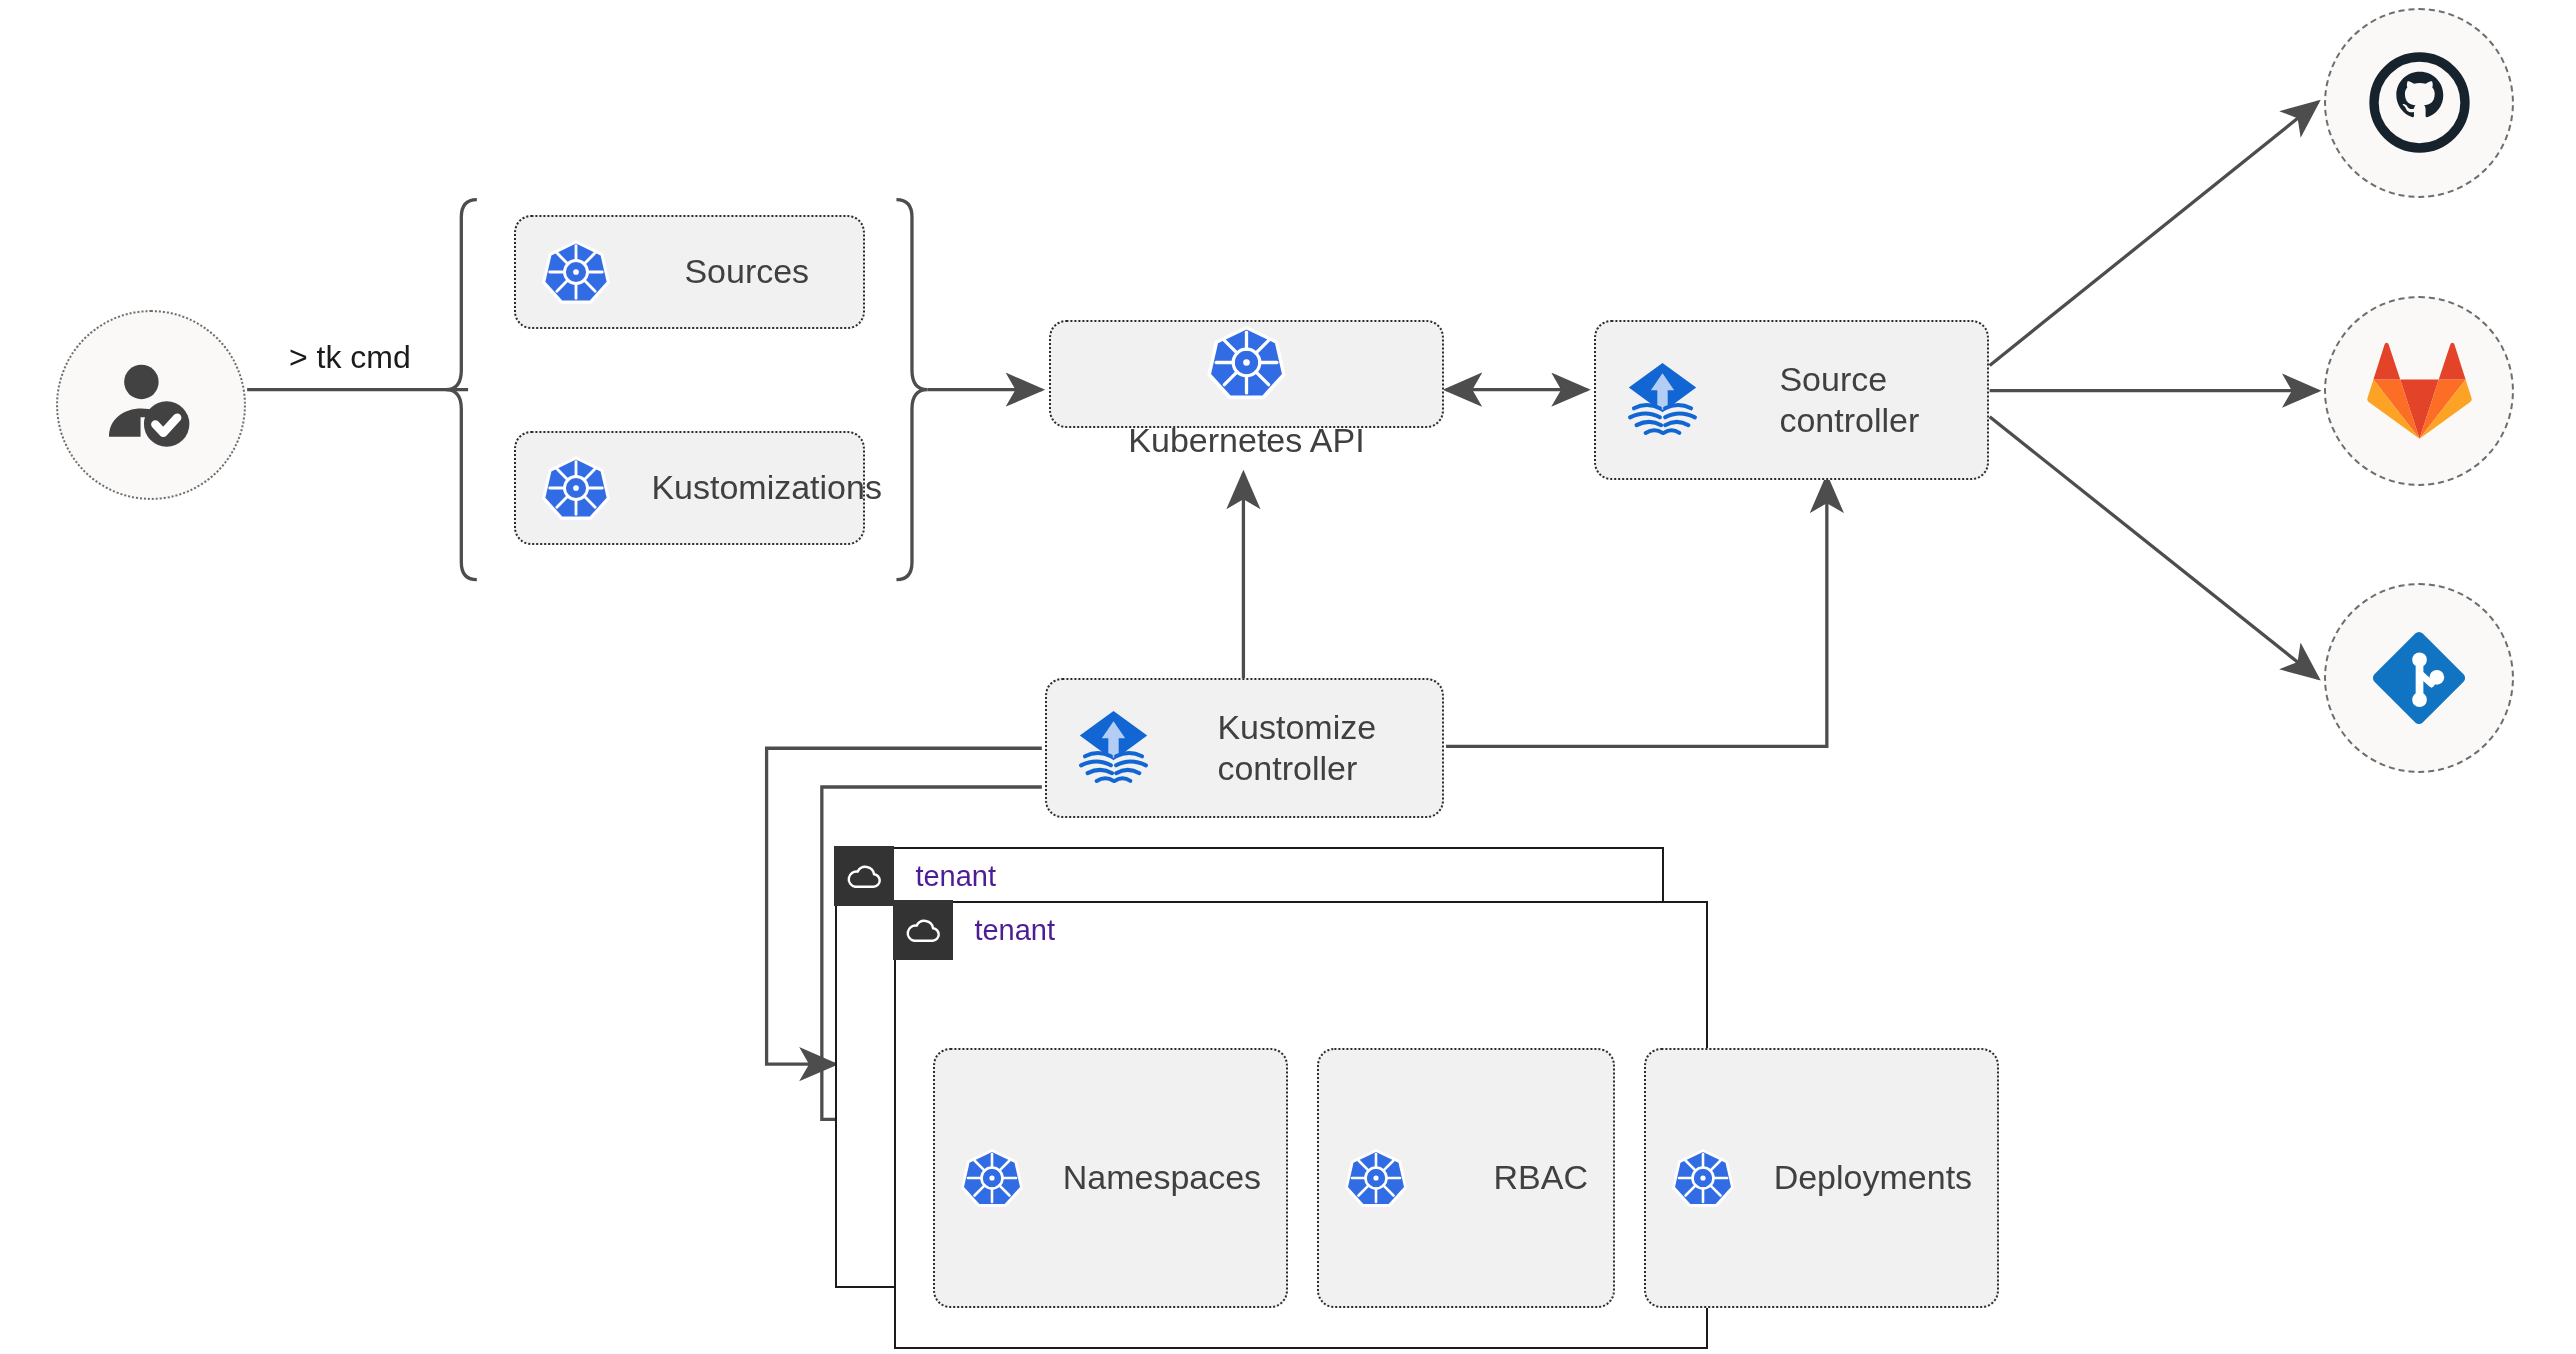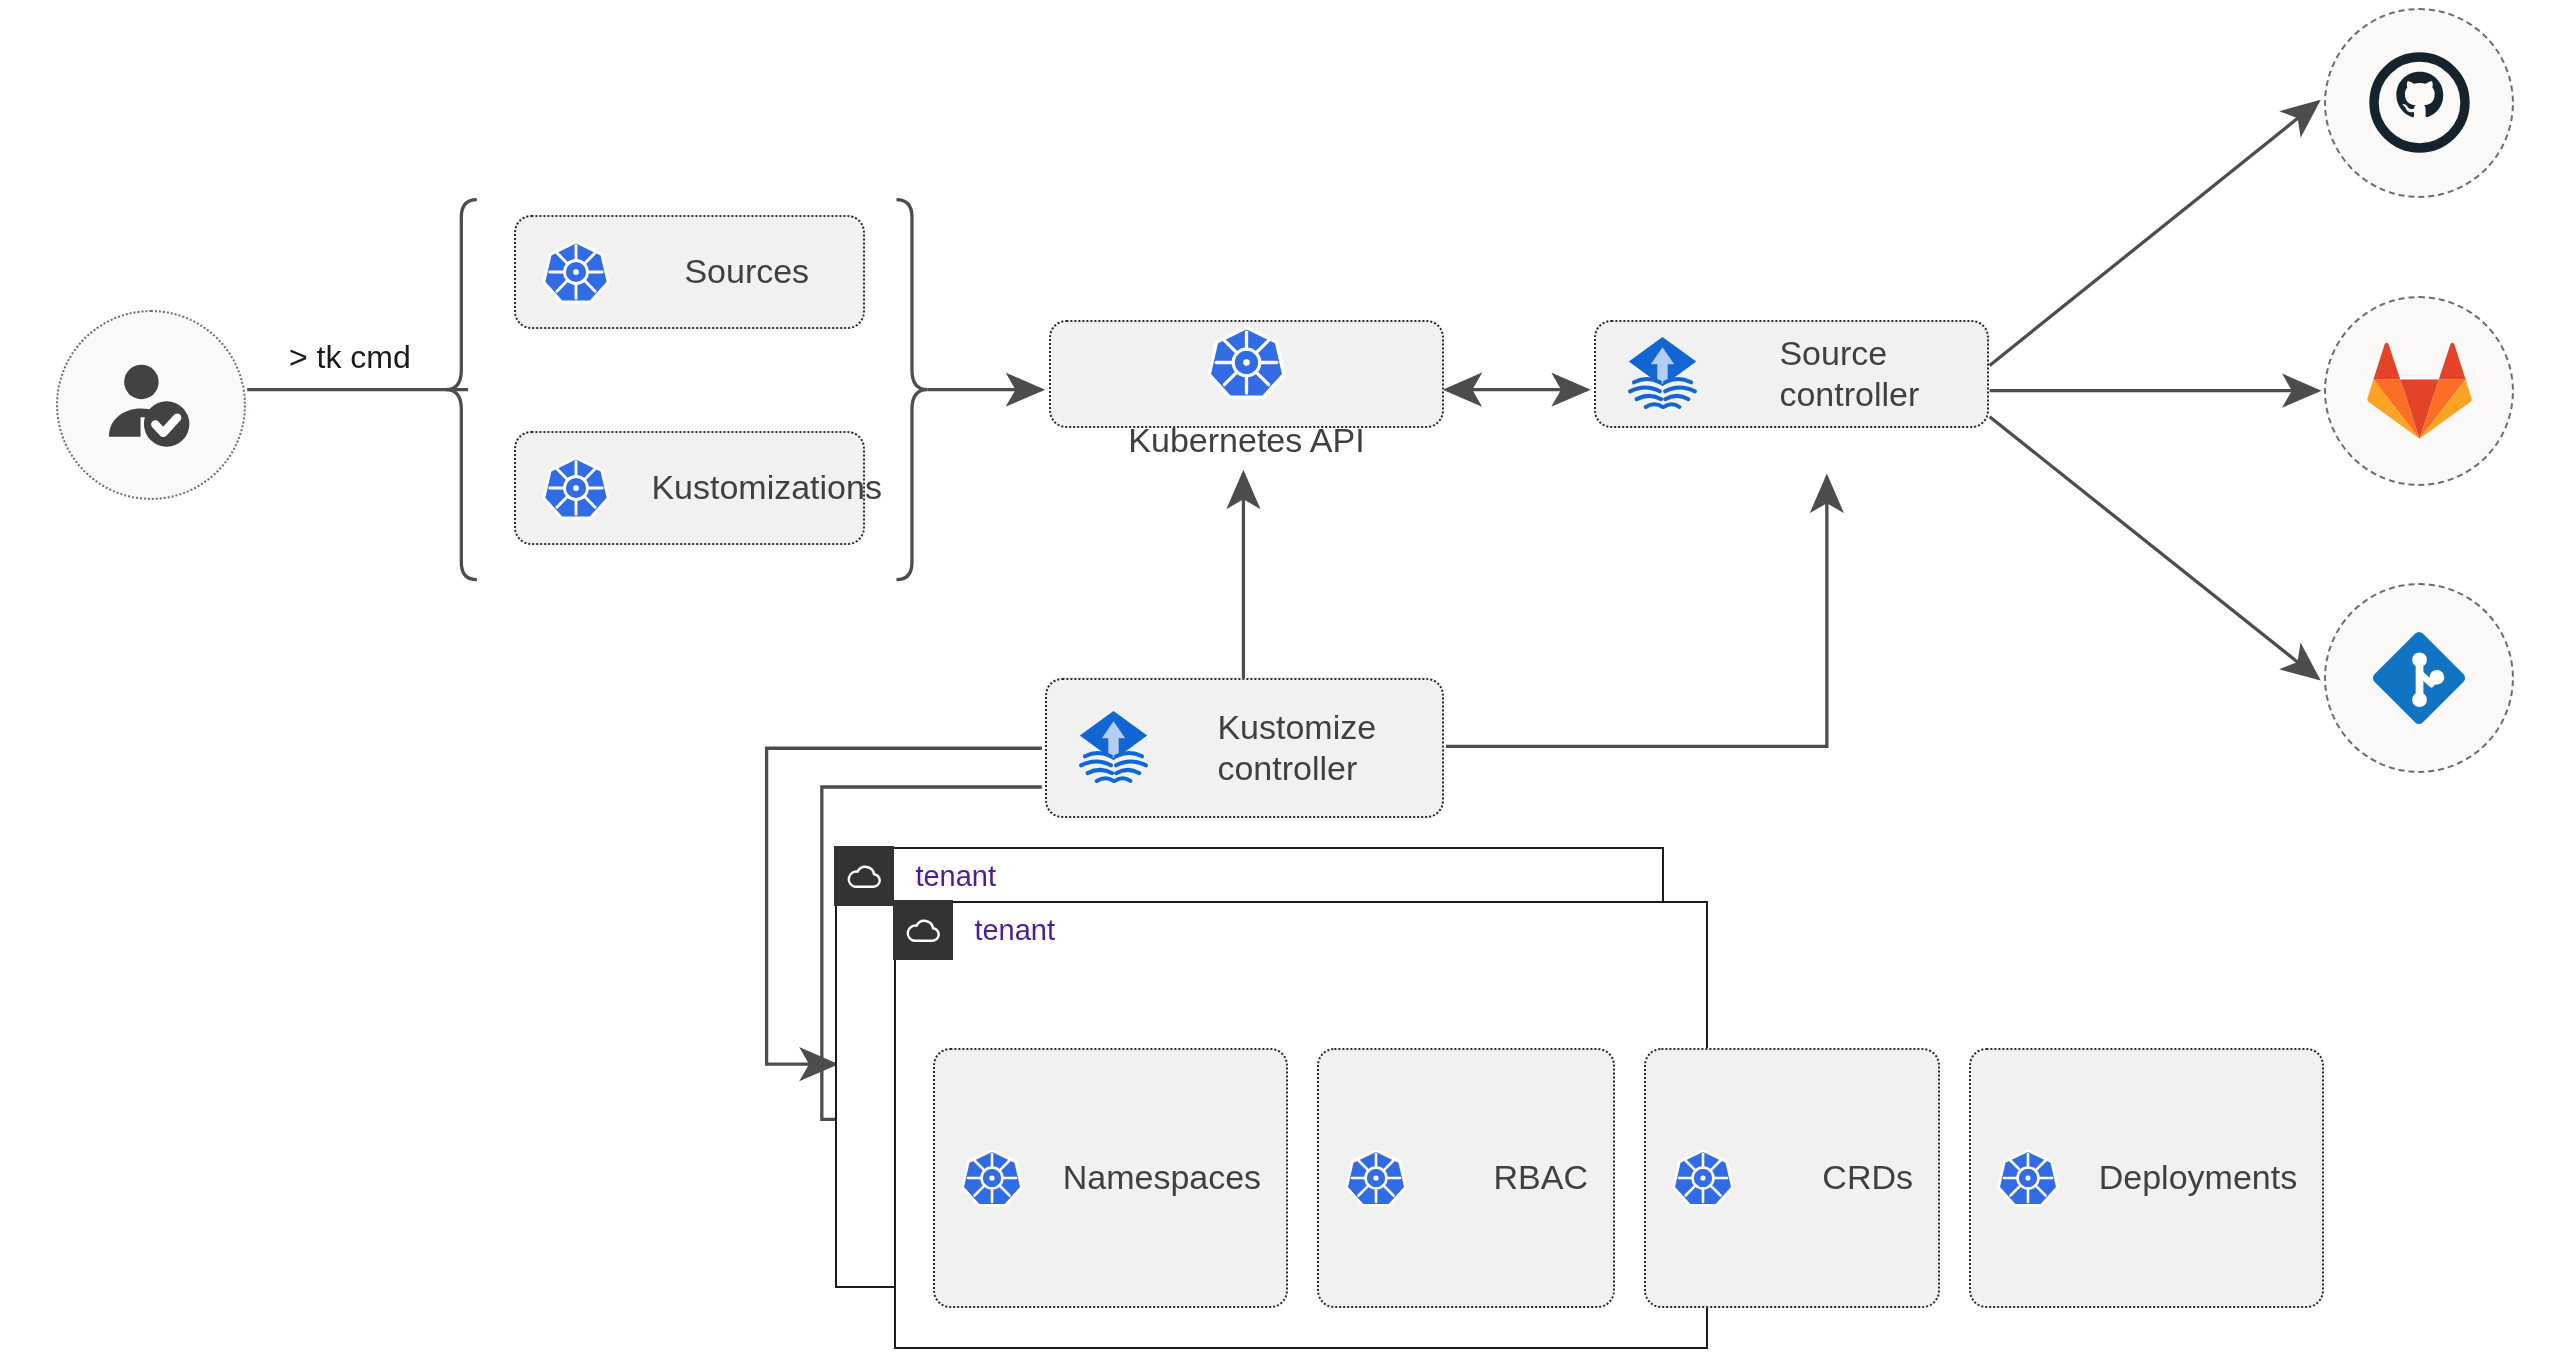--- a/index.html
+++ b/index.html
@@ -176,21 +176,21 @@
           <path d="M42.5 32 L56 32"></path>
         <path d="M24.6 24.6 L14.5 14.5"></path>
           <path d="M39.4 39.4 L49.5 49.5"></path>
         <path d="M24.6 39.4 L14.5 49.5"></path>
           <path d="M39.4 24.6 L49.5 14.5"></path>
       </g>
     </svg>
     <span class="label">Kubernetes API</span>
   </div>
 
-  <div class="node" style="left:1594px; top:320px; width:395px; height:108px;">
+  <div class="node" style="left:1594px; top:320px; width:395px; height:160px;">
     <svg class="flux" width="83" height="83" viewBox="0 0 64 64">
       <path d="M32 3 L58 22 L32 41 L6 22 Z" fill="#1166D3"></path>
       <path d="M32 11 L41 24 L36 24 L36 39 L28 39 L28 24 L23 24 Z" fill="#B3CDF4"></path>
       <g stroke="#1166D3" stroke-width="3.1" fill="none" stroke-linecap="round">
         <path d="M10 38 Q20 33 30 38"></path>
         <path d="M34 38 Q44 33 54 38"></path>
         <path d="M7 45 Q19 39 30 45"></path>
         <path d="M34 45 Q45 39 57 45"></path>
         <path d="M12 51 Q22 46 31 51"></path>
         <path d="M34 51 Q43 46 52 51"></path>
@@ -309,57 +309,38 @@
               <path d="M42.5 32 L56 32"></path>
             <path d="M24.6 24.6 L14.5 14.5"></path>
               <path d="M39.4 39.4 L49.5 49.5"></path>
             <path d="M24.6 39.4 L14.5 49.5"></path>
               <path d="M39.4 24.6 L49.5 14.5"></path>
           </g>
         </svg>
         <span class="label" style="margin-left:68px;">RBAC</span>
       </div>
 
+
       <div class="node">
         <svg class="k8s" width="64" height="64" viewBox="0 0 64 64">
           <path d="M32 3 L57 15 L63 42 L46 61 L18 61 L1 42 L7 15 Z" fill="#ffffff"></path>
           <path d="M32 6 L54.5 16.8 L60 41 L44.6 58 L19.4 58 L4 41 L9.5 16.8 Z" fill="#326CE5"></path>
           <g stroke="#ffffff" stroke-width="2.6" fill="none" stroke-linecap="round">
             <circle cx="32" cy="32" r="10.5"></circle>
             <circle cx="32" cy="32" r="2.6" fill="#ffffff" stroke="none"></circle>
             <path d="M32 21.5 L32 8"></path>
               <path d="M32 42.5 L32 56"></path>
             <path d="M21.5 32 L8 32"></path>
               <path d="M42.5 32 L56 32"></path>
             <path d="M24.6 24.6 L14.5 14.5"></path>
               <path d="M39.4 39.4 L49.5 49.5"></path>
             <path d="M24.6 39.4 L14.5 49.5"></path>
               <path d="M39.4 24.6 L49.5 14.5"></path>
           </g>
         </svg>
-        <span class="label" style="margin-left:70px;">CRDs</span>
-      </div>
-
-      <div class="node">
-        <svg class="k8s" width="64" height="64" viewBox="0 0 64 64">
-          <path d="M32 3 L57 15 L63 42 L46 61 L18 61 L1 42 L7 15 Z" fill="#ffffff"></path>
-          <path d="M32 6 L54.5 16.8 L60 41 L44.6 58 L19.4 58 L4 41 L9.5 16.8 Z" fill="#326CE5"></path>
-          <g stroke="#ffffff" stroke-width="2.6" fill="none" stroke-linecap="round">
-            <circle cx="32" cy="32" r="10.5"></circle>
-            <circle cx="32" cy="32" r="2.6" fill="#ffffff" stroke="none"></circle>
-            <path d="M32 21.5 L32 8"></path>
-              <path d="M32 42.5 L32 56"></path>
-            <path d="M21.5 32 L8 32"></path>
-              <path d="M42.5 32 L56 32"></path>
-            <path d="M24.6 24.6 L14.5 14.5"></path>
-              <path d="M39.4 39.4 L49.5 49.5"></path>
-            <path d="M24.6 39.4 L14.5 49.5"></path>
-              <path d="M39.4 24.6 L49.5 14.5"></path>
-          </g>
-        </svg>
         <span class="label" style="margin-left:21.3px;">Deployments</span>
       </div>
 
     </div>
   </div>
 
 </div>
 
 
 </body></html>

